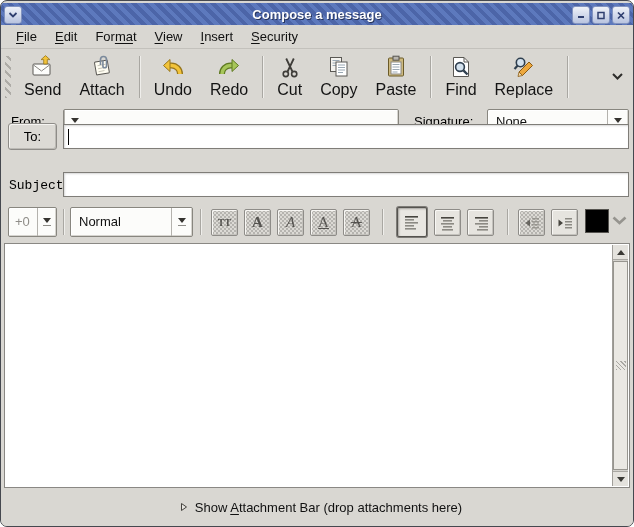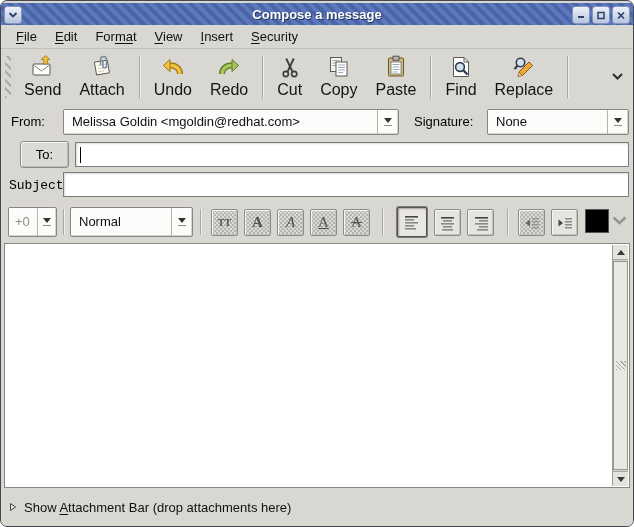--- a/index.html
+++ b/index.html
@@ -155,20 +155,21 @@
     display:flex; align-items:center; justify-content:center;
   }
   .sb-grip { width:10px; height:9px;
     background:repeating-linear-gradient(45deg,#aaa8a3 0 1px,transparent 1px 3px); }
 
   
   .attachbar {
     position:absolute; left:0; right:0; top:488px; bottom:0;
     display:flex; align-items:center; padding-left:8px; gap:7px;
     background:#d9d7d2;
+    justify-content:center;
   }
 </style>
 </head>
 <body>
 
 <div class="window">
 
   <div class="titlebar">
     <div class="tbtn-win win-menu-btn">
       <span>
@@ -333,37 +334,36 @@
         <svg width="13" height="9" viewBox="0 0 13 9">
             <path d="M2 2 L6.5 6.5 L11 2" fill="none" stroke="#2e2d2b" stroke-width="2"></path>
           </svg>
       </span>
     </div>
   </div>
 
   <div class="hdr-row" style="top:103px; height:35px;">
     <span class="lbl" style="left:10px; top:10px;">From:</span>
     <div class="optionmenu" style="left:62px; top:5px; width:336px;">
-      <div class="om-text">Melissa Goldin &lt;mgoldin@redhat.com&gt;</div>
       <div class="om-arrow">
           <span class="arr-tri"></span>
           <span class="arr-bar"></span>
         </div>
     </div>
     <span class="lbl" style="left:413px; top:10px;">Signature:</span>
     <div class="optionmenu" style="left:486px; top:5px; width:142px;">
       <div class="om-text">None</div>
       <div class="om-arrow">
           <span class="arr-tri"></span>
           <span class="arr-bar"></span>
         </div>
     </div>
   </div>
 
-  <div class="hdr-row" style="top:138px; height:31px;margin-left:12px;">
+  <div class="hdr-row" style="top:120px; height:31px;">
     <button class="gtkbtn" style="left:7px; top:2px; width:49px; height:27px;">To:</button>
     <div class="entry" style="left:62px; top:3px; right:4px;">
       <div class="caret"></div>
       <input value="" style="">
     </div>
   </div>
 
   <div class="hdr-row" style="top:169px; height:31px;">
     <span class="lbl" style="left:8px; top:8px;font-family:Liberation Mono, monospace;">Subject:</span>
     <div class="entry" style="left:62px; top:2px; right:4px;">

